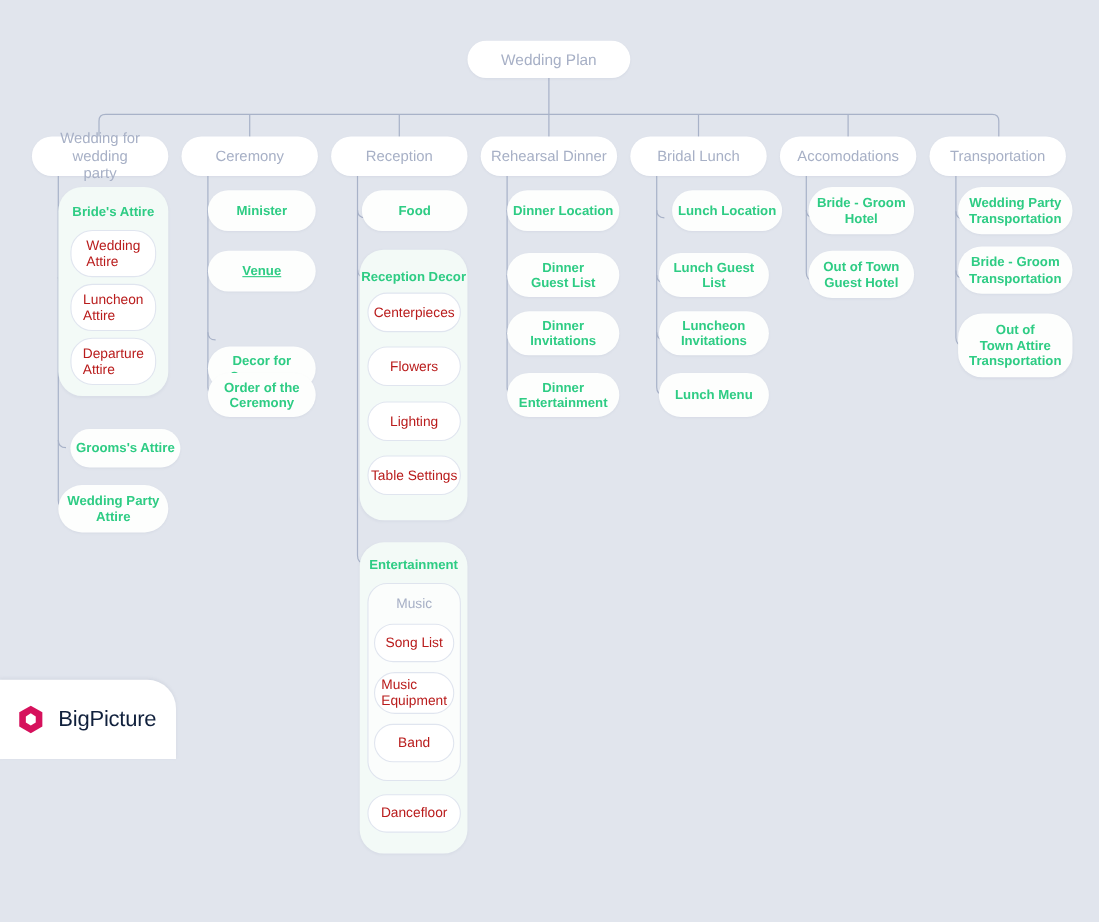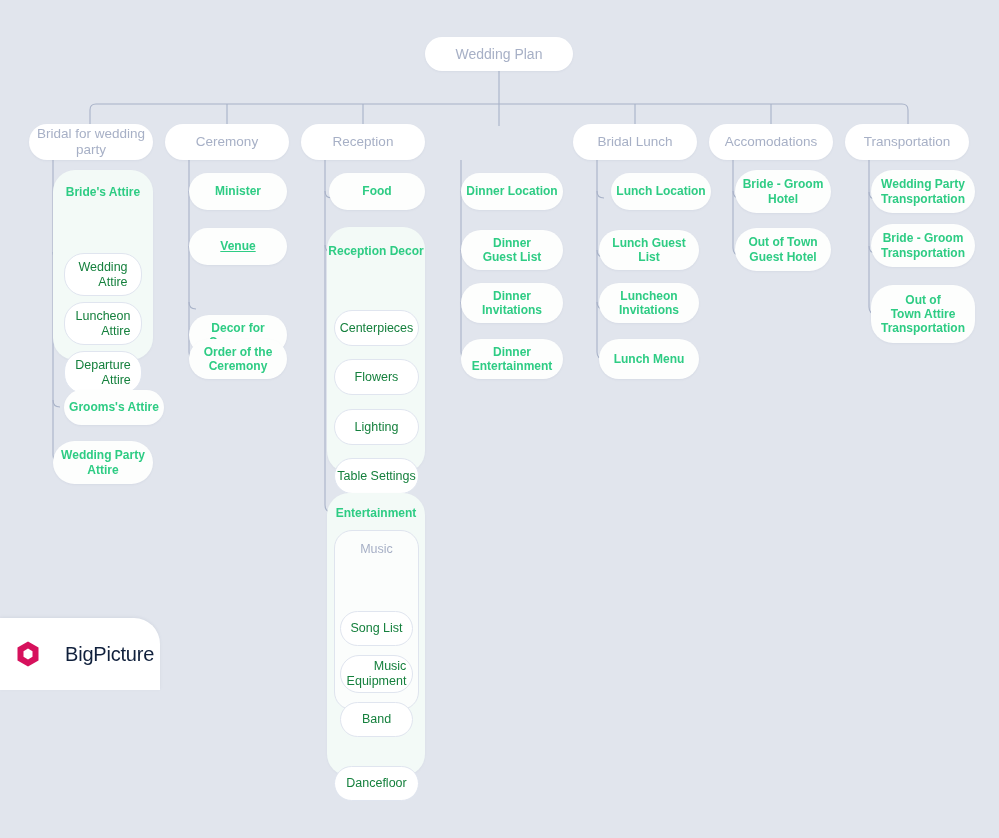--- a/index.html
+++ b/index.html
@@ -79,44 +79,43 @@
     font-size:12.5px;
     font-weight:400;
     line-height:1.18;
   }
 
   
   .chip{
     position:absolute;
     box-sizing:border-box;
     display:flex;align-items:center;justify-content:center;
-    text-align:right;
+    text-align:left;
     background:#ffffff;
     border:1px solid #e0e5ef;
     border-radius:20px;
-    color:#15803d;
+    color:#b91c1c;
     font-size:12.5px;
     font-weight:400;
     line-height:1.18;
     white-space:pre-line;
-    margin-top:44px;
   }
 
   
   #logo{
     position:absolute;left:0;bottom:0;
     width:160px;height:72px;
     background:#ffffff;
     border-top-right-radius:26px;
     display:flex;align-items:center;
     box-shadow:0 -1px 3px rgba(120,130,160,.12);
   }
   #logo .mark{margin-left:16px;width:24px;height:26px;flex:none;}
   #logo .wordmark{
-    margin-left:25px;
+    margin-left:13px;
     color:#10203c;
     font-size:20px;
     letter-spacing:-.2px;
   }
 </style>
 </head>
 <body>
 
 <div id="canvas">
 
@@ -158,24 +157,25 @@
     <path d="M733,160 L733,248 Q733,255 740,255"></path>
     <path d="M733,191 Q733,198 740,198"></path>
 
     <path d="M869,160 L869,307 Q869,314 876,314"></path>
     <path d="M869,192 Q869,199 876,199"></path>
     <path d="M869,246 Q869,253 876,253"></path>
   </svg>
 
   <div class="node n-root" style="left:425px;top:37px;width:148px;height:34px;">Wedding Plan</div>
 
-  <div class="node n-l1" style="left:29px;top:124px;width:124px;height:36px;">Bridal for wedding
+  <div class="node n-l1" style="left:29px;top:124px;width:124px;height:36px;">Wedding for wedding
 party</div>
   <div class="node n-l1" style="left:165px;top:124px;width:124px;height:36px;">Ceremony</div>
   <div class="node n-l1" style="left:301px;top:124px;width:124px;height:36px;">Reception</div>
+  <div class="node n-l1" style="left:437px;top:124px;width:124px;height:36px;">Rehearsal Dinner</div>
   <div class="node n-l1" style="left:709px;top:124px;width:124px;height:36px;">Accomodations</div>
   <div class="node n-l1" style="left:573px;top:124px;width:124px;height:36px;">Bridal Lunch</div>
   <div class="node n-l1" style="left:845px;top:124px;width:124px;height:36px;">Transportation</div>
 
   <div class="group" style="left:53px;top:170px;width:100px;height:190px;">
     <div class="group-title" style="top:15px;">Bride's Attire</div>
   </div>
   <div class="chip" style="left:64px;top:209px;width:78px;height:43px;">Wedding
 Attire</div>
   <div class="chip" style="left:64px;top:258px;width:78px;height:43px;">Luncheon

